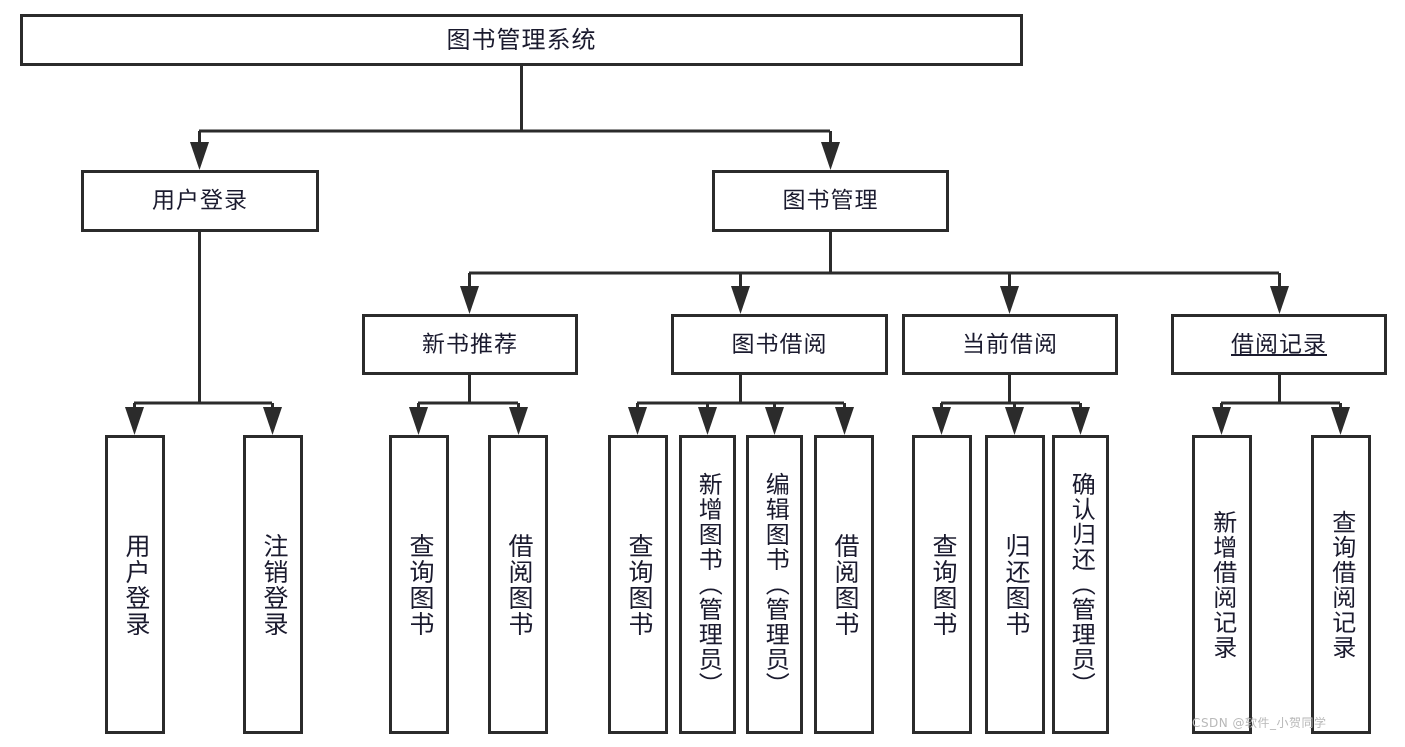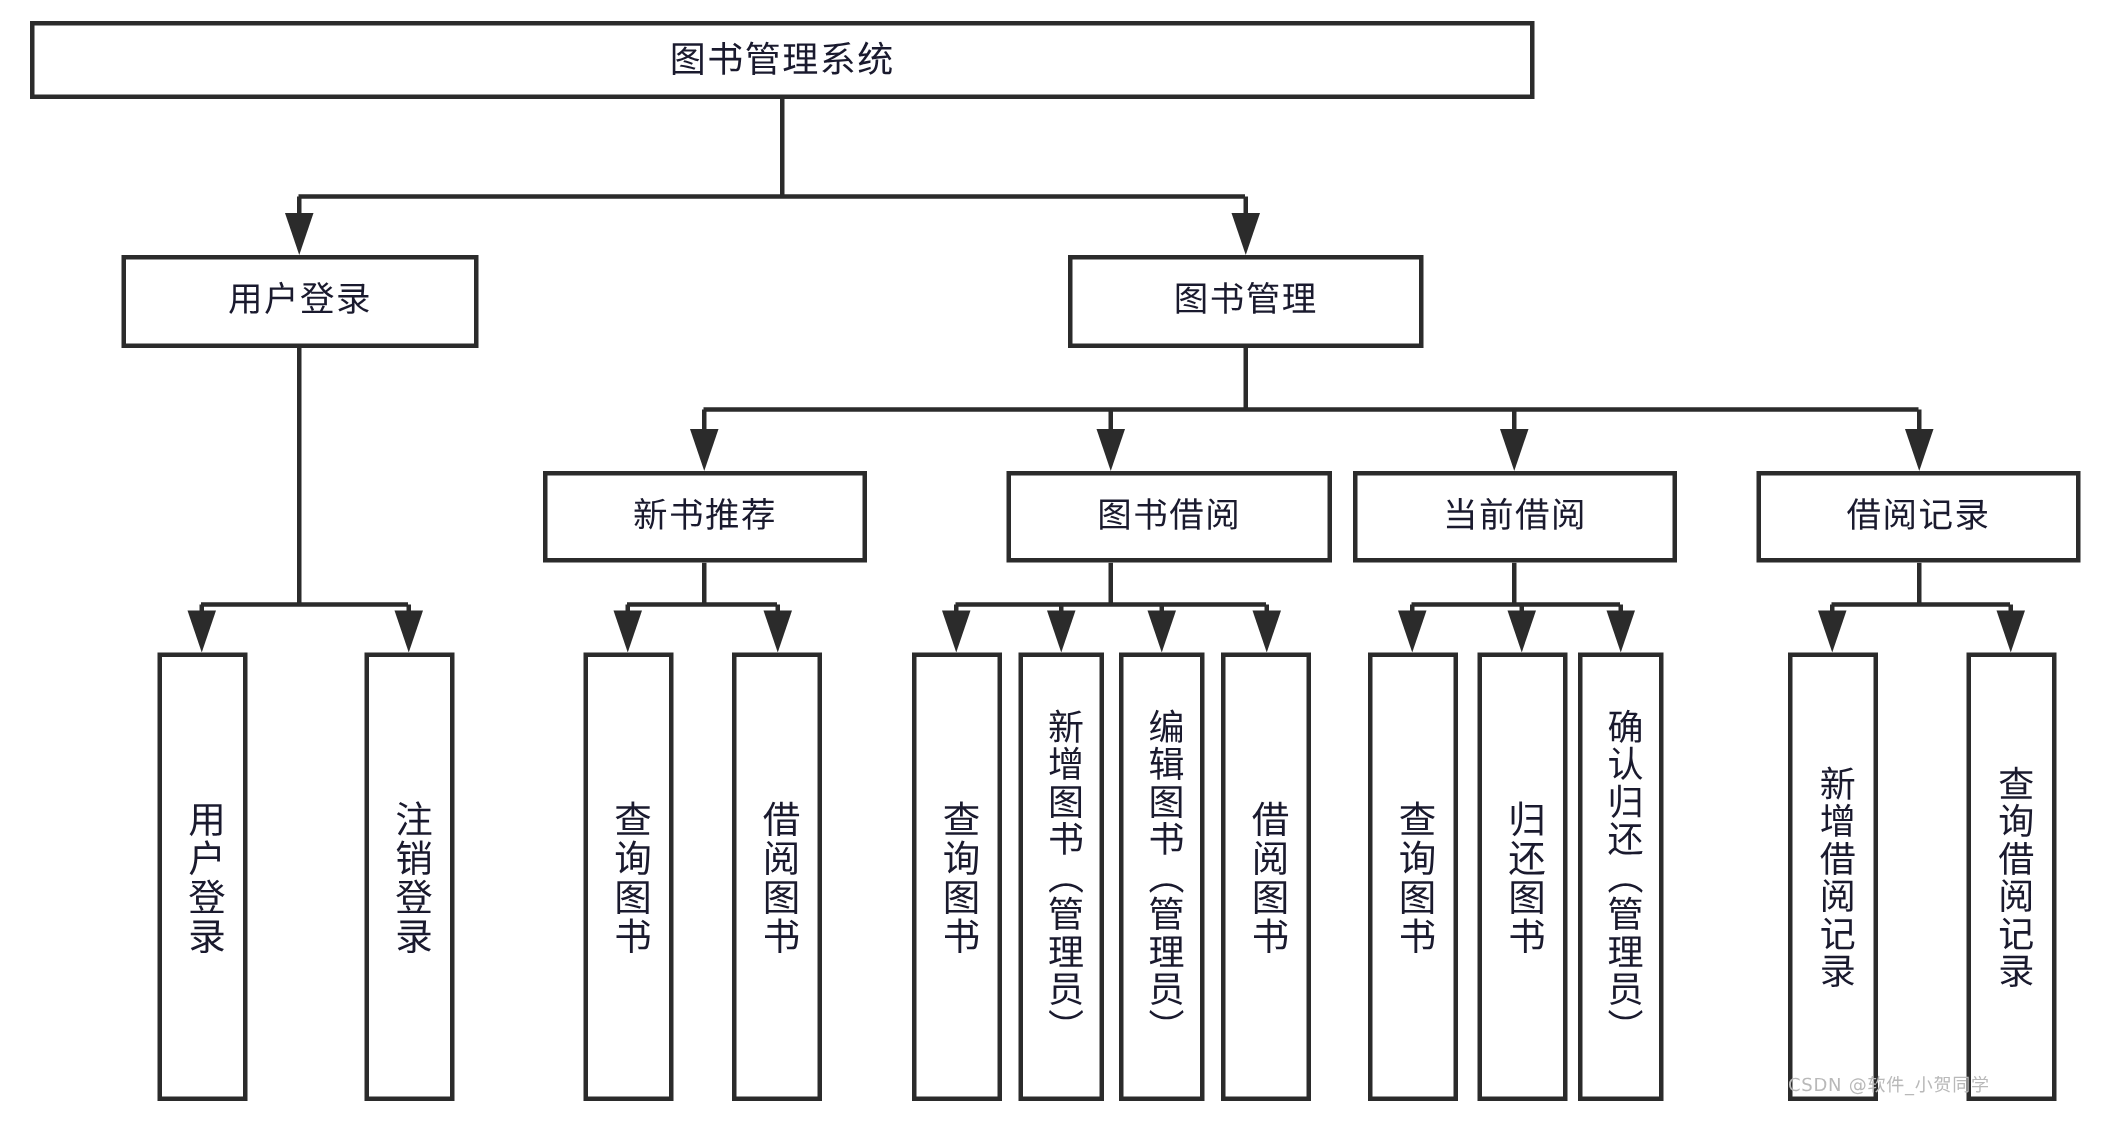--- a/index.html
+++ b/index.html
@@ -136,21 +136,21 @@
   </svg>
 
   <div class="node h root" style="left:20px;top:14px;width:1003px;height:52px;">图书管理系统</div>
 
   <div class="node h" style="left:81px;top:170px;width:238px;height:62px;">用户登录</div>
   <div class="node h" style="left:712px;top:170px;width:237px;height:62px;">图书管理</div>
 
   <div class="node h" style="left:362px;top:314px;width:216px;height:61px;">新书推荐</div>
   <div class="node h" style="left:632px;top:314px;width:217px;height:61px;margin-left:39px;">图书借阅</div>
   <div class="node h" style="left:902px;top:314px;width:216px;height:61px;">当前借阅</div>
-  <div class="node h" style="left:1171px;top:314px;width:216px;height:61px;">借阅记录</div>
+  <div class="node h" style="left:1171px;top:314px;width:216px;height:61px;text-decoration:underline;">借阅记录</div>
 
   <div class="node v" style="left:105px;top:435px;width:60px;height:299px;">用户登录</div>
   <div class="node v" style="left:243px;top:435px;width:60px;height:299px;">注销登录</div>
 
   <div class="node v" style="left:389px;top:435px;width:60px;height:299px;">查询图书</div>
   <div class="node v" style="left:488px;top:435px;width:60px;height:299px;">借阅图书</div>
 
   <div class="node v" style="left:608px;top:435px;width:60px;height:299px;">查询图书</div>
   <div class="node v tall" style="left:679px;top:435px;width:57px;height:299px;">新增图书（管理员）</div>
   <div class="node v tall" style="left:746px;top:435px;width:57px;height:299px;">编辑图书（管理员）</div>

